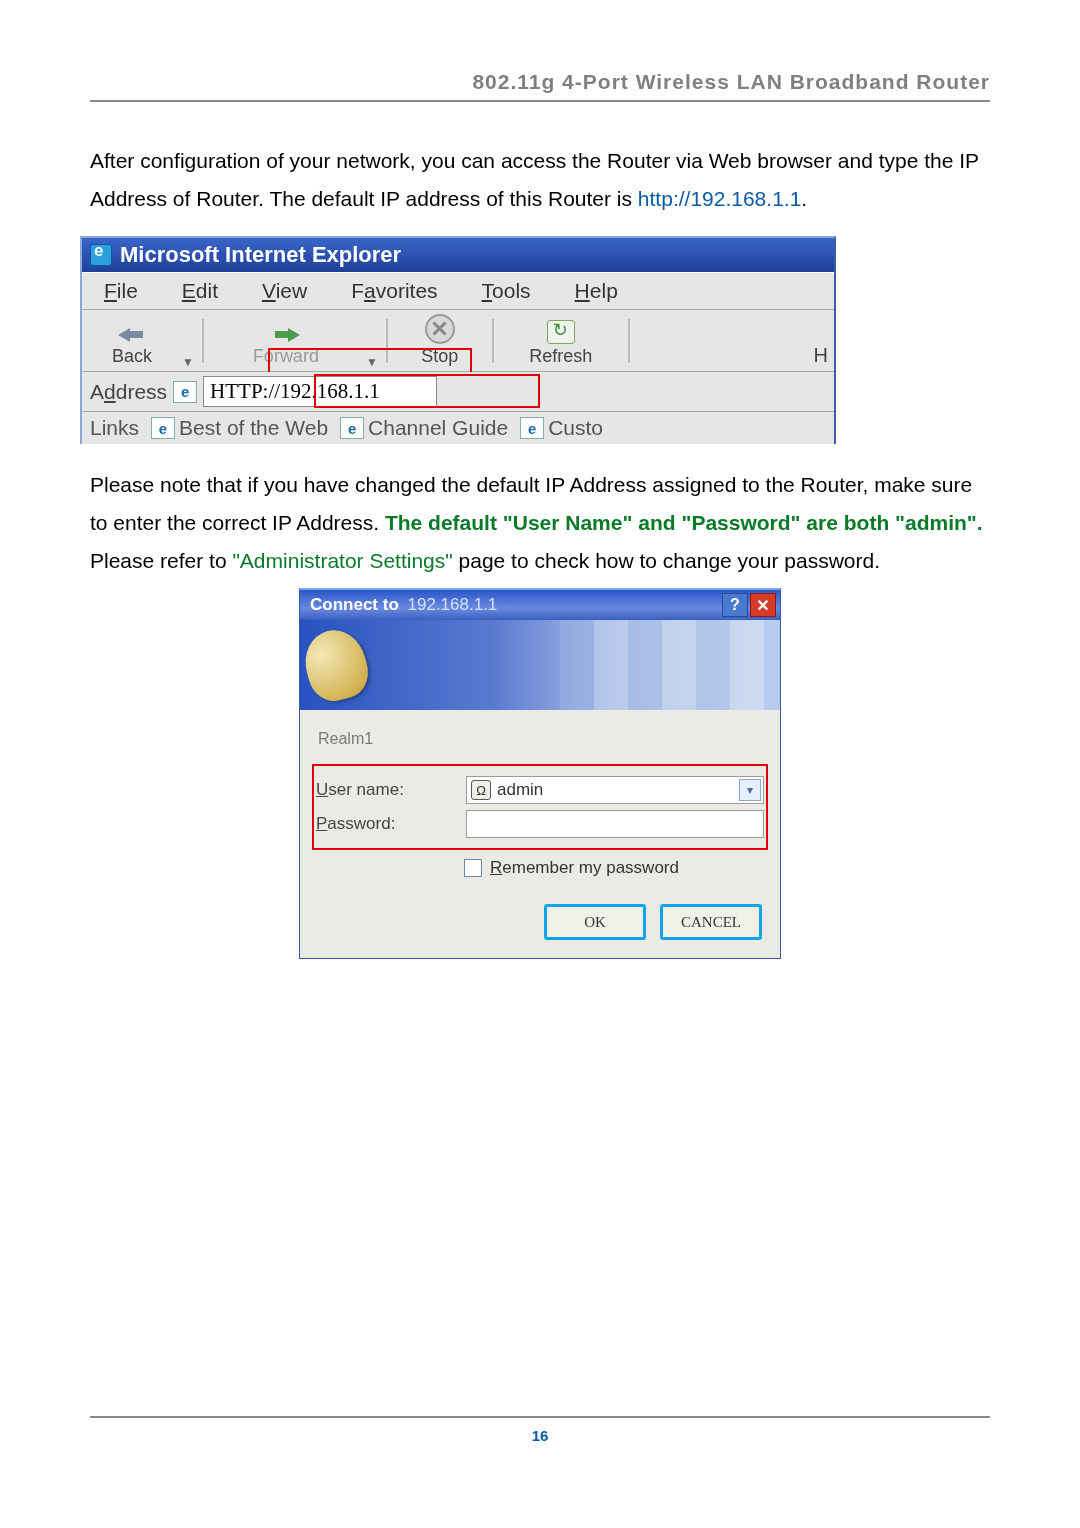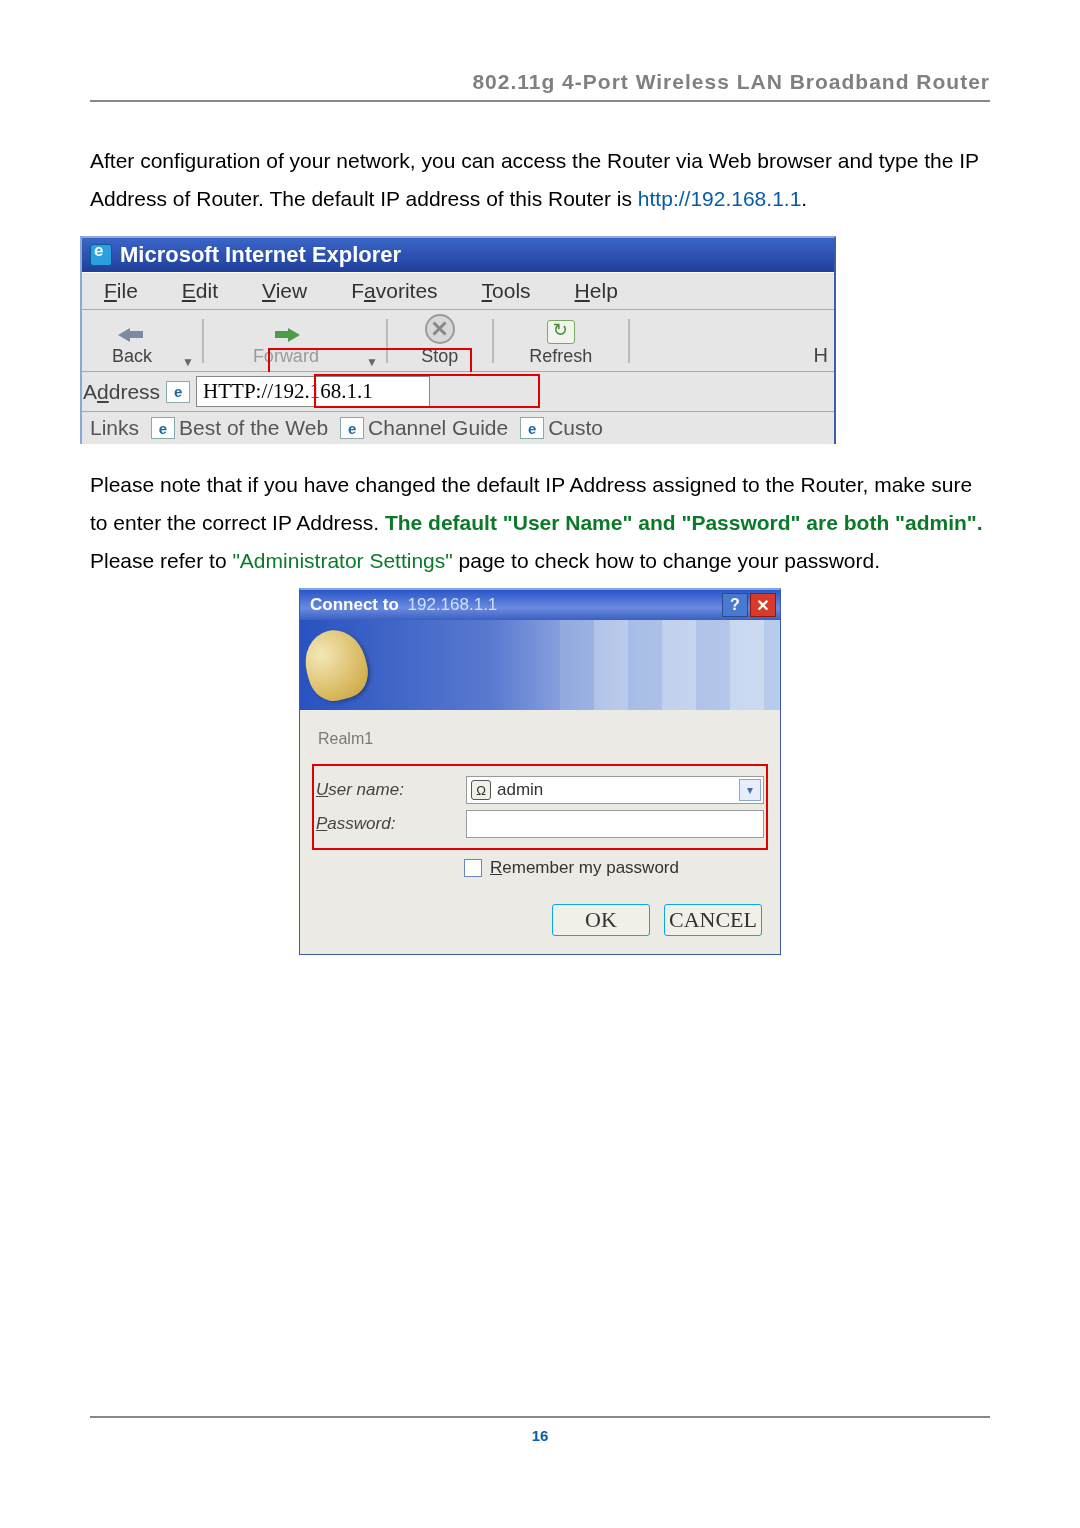--- a/index.html
+++ b/index.html
@@ -151,21 +151,21 @@
   }
   .sep{width:2px;height:44px;background:#bbb;margin:0 4px;align-self:center;}
   .ie-toolbar .dd{font-size:12px;color:#666;margin-left:2px;}
   .ie-toolbar .hi{color:#444;font-size:20px;position:absolute;right:6px;bottom:4px;}
   .red-box{
     position:absolute;border:2px solid #e00000;
   }
   .ie-addrbar{
     background:#e6e6e6;border-bottom:1px solid #aaa;
     display:flex;align-items:center;gap:6px;
-    padding:4px 1px;font-size:21px;color:#444;position:relative;
+    padding:4px 8px;font-size:21px;color:#444;position:relative;
   }
   .e-icon{
     width:22px;height:20px;background:#fff;border:1px solid #8aa;
     display:flex;align-items:center;justify-content:center;
     color:#1a6aa8;font-weight:bold;font-size:15px;
   }
   .addr-field{
     background:#fff;border:1px solid #888;padding:2px 6px;
     font-family:"Times New Roman",serif;font-size:21px;color:#000;
     min-width:220px;
@@ -215,43 +215,43 @@
     box-shadow:2px 2px 4px rgba(0,0,0,.3);
   }
   .dlg-banner .bars{
     position:absolute;right:0;top:0;bottom:0;width:220px;
     background:repeating-linear-gradient(90deg,#9ab4e2 0 34px,#c4d4ee 34px 68px);
     opacity:.5;
   }
   .dlg-body{padding:14px 14px 18px 14px;}
   .dlg-realm{color:#7a7a7a;font-size:16px;margin:6px 0 18px 4px;}
   .dlg-row{display:flex;align-items:center;margin:6px 0;}
-  .dlg-row label{width:150px;color:#444;font-style:italic;}
+  .dlg-row label{width:150px;color:#444;}
   .dlg-row label u{text-decoration:underline;}
   .dlg-field{
     flex:1;display:flex;align-items:center;background:#fff;
     border:1px solid #9a9a9a;height:26px;padding:0 4px;position:relative;
   }
   .dlg-field .uicon{
     width:18px;height:18px;border:1px solid #555;border-radius:3px;
     color:#333;font-size:13px;display:flex;align-items:center;justify-content:center;
     margin-right:6px;background:#f0f0e8;
   }
   .dlg-field .dd{
     position:absolute;right:2px;top:2px;width:20px;height:20px;
     background:#e6eefc;border:1px solid #8aa8d0;color:#4a6aa8;
     display:flex;align-items:center;justify-content:center;font-size:12px;
   }
   .red-outline{outline:2px solid #e00000;outline-offset:0;}
   .dlg-check{display:flex;align-items:center;margin:10px 0 26px 150px;gap:8px;}
   .dlg-check .box{width:16px;height:16px;border:1px solid #6a88b8;background:#fff;}
   .dlg-buttons{display:flex;justify-content:flex-end;gap:14px;padding-right:4px;}
   .winbtn{
-    min-width:96px;height:30px;background:#f0efe8;border:1px solid #0ea5e9;
-    border-radius:3px;font-family:"Times New Roman",serif;font-size:22px;
+    min-width:96px;height:30px;background:#f0efe8;border:3px solid #0ea5e9;
+    border-radius:3px;font-family:"Times New Roman",serif;font-size:15px;
     display:flex;align-items:center;justify-content:center;
   }
 </style>
 </head>
 <body>
 
 <div class="page">
   <div class="doc-header">802.11g 4-Port Wireless LAN Broadband Router</div>
 
 

